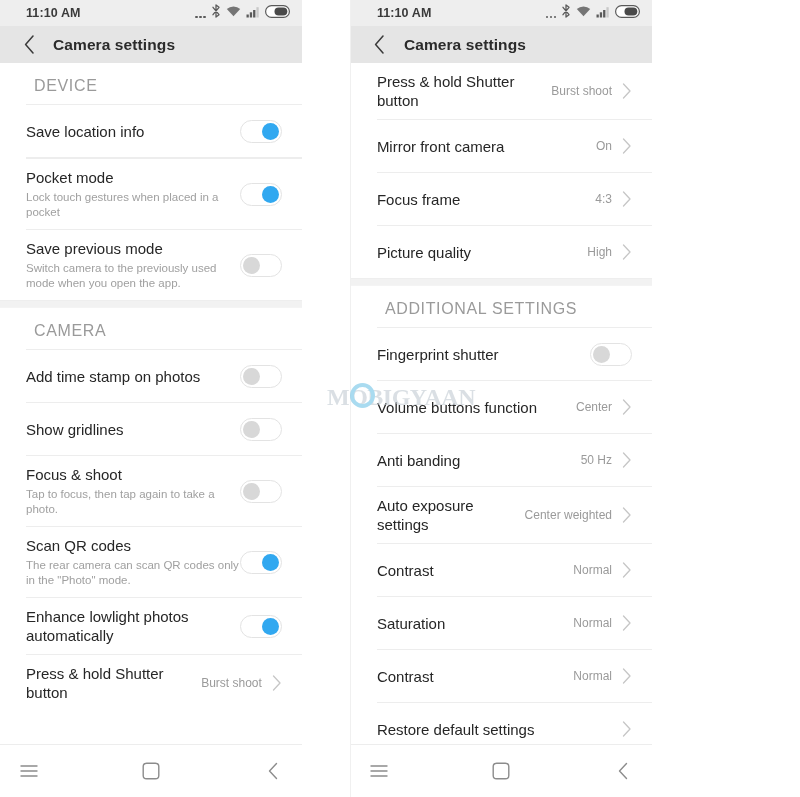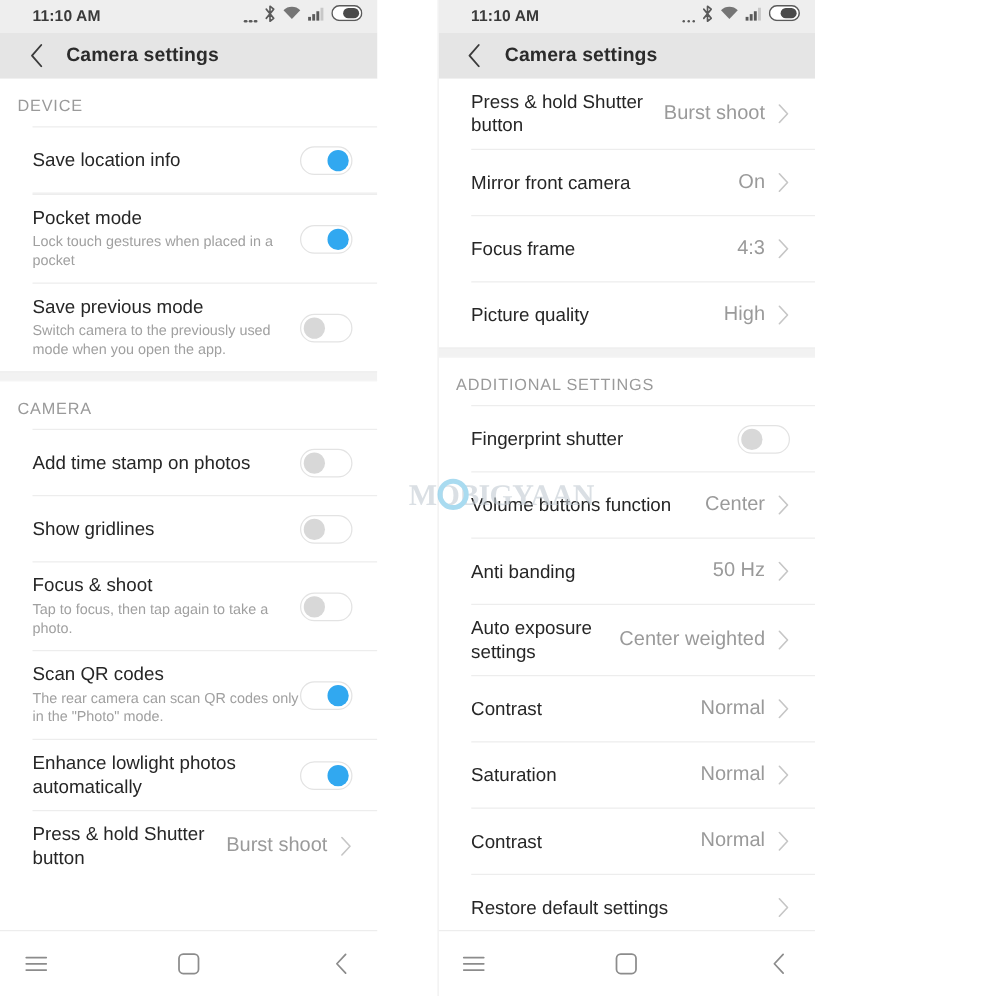--- a/index.html
+++ b/index.html
@@ -103,22 +103,22 @@
     position: relative;
   }
   .section-gap {
     height: 8px;
     background: #f2f2f2;
     border-top: 1px solid #eeeeee;
     border-bottom: 1px solid #f4f4f4;
     box-sizing: border-box;
   }
   .section-header {
-    padding: 14px 26px 9px 14px;
-    font-size: 13px;
+    padding: 14px 26px 9px 34px;
+    font-size: 16px;
     color: #9a9a9a;
     letter-spacing: 0.65px;
   }
   .divider {
     height: 1px;
     background: #ededed;
     margin-left: 26px;
     margin-right: 0px;
   }
   .row {
@@ -139,21 +139,21 @@
     line-height: 19px;
   }
   .row-sub {
     font-size: 11.5px;
     color: #a0a0a0;
     line-height: 15px;
     margin-top: 3px;
     max-width: 300px;
   }
   .row-value {
-    font-size: 16px;
+    font-size: 12px;
     color: #9a9a9a;
     white-space: nowrap;
     margin-right: 4px;
     text-align: right;
   }
   .row-chevron {
     width: 22px;
     display: flex;
     align-items: center;
     justify-content: center;

